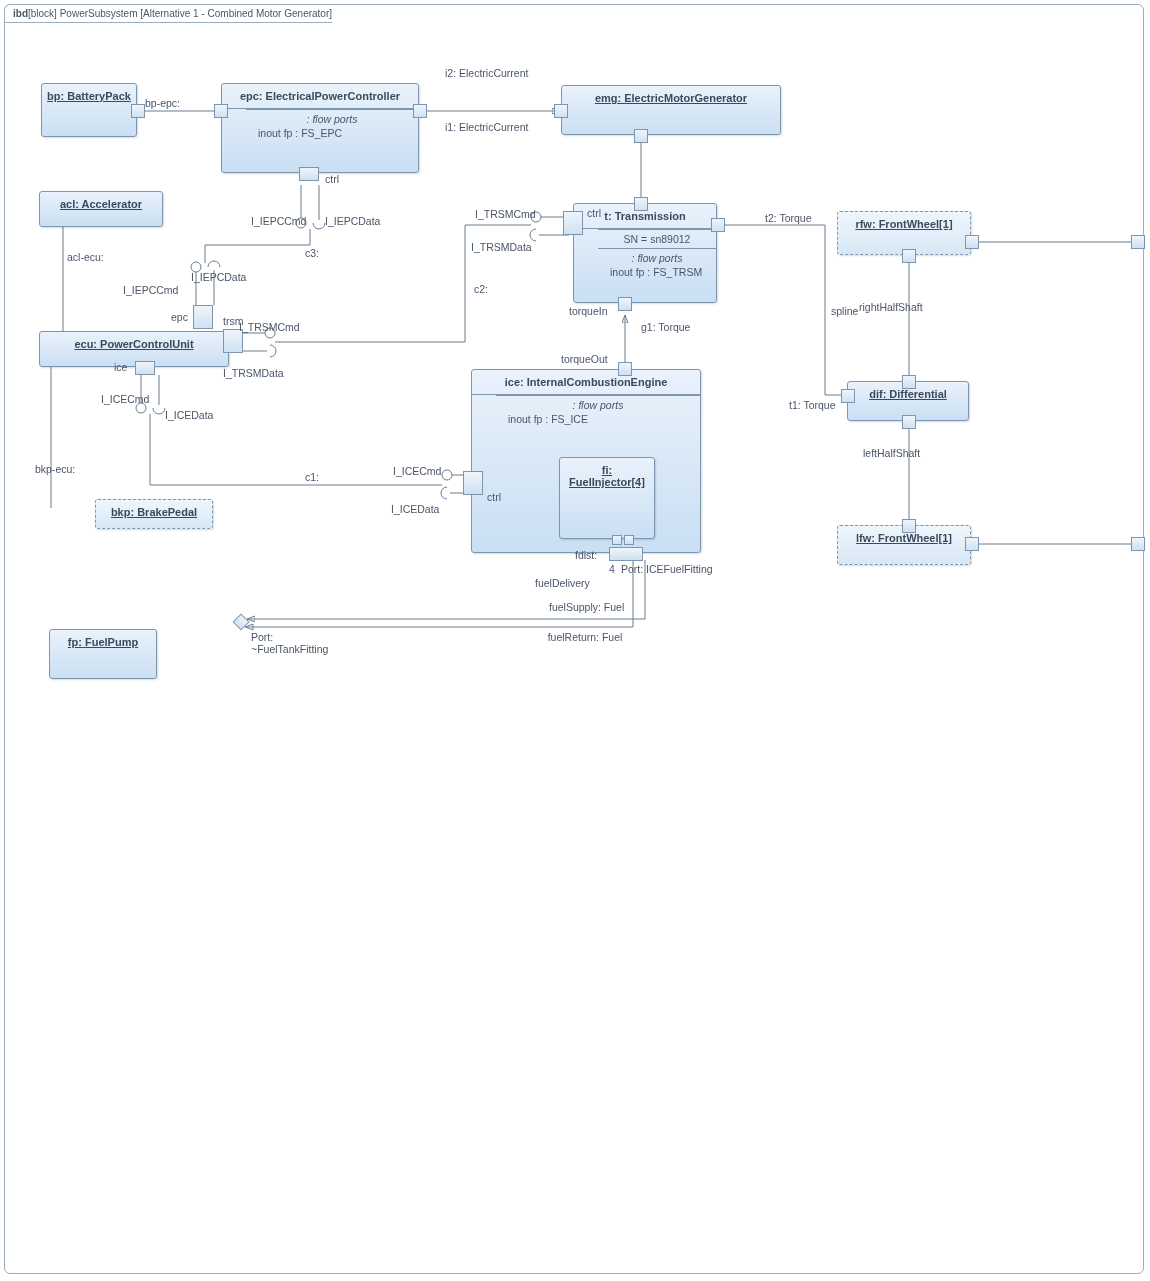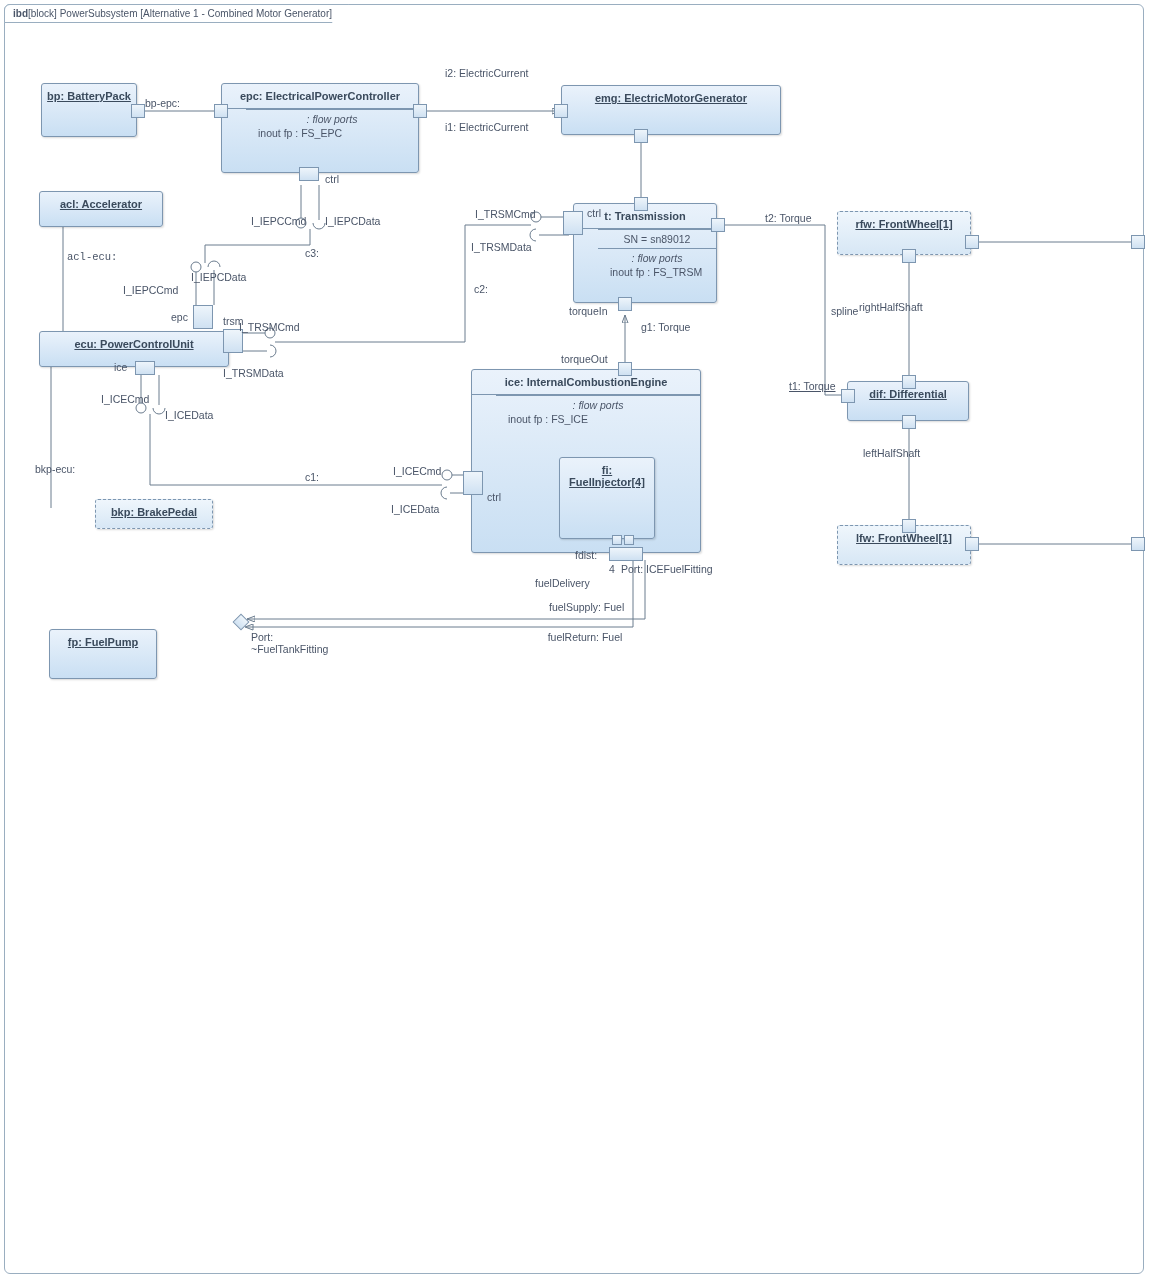--- a/index.html
+++ b/index.html
@@ -282,21 +282,21 @@
     <div class="title no-border">lfw: FrontWheel[1]</div>
   </div>
   <div class="port" style="left:897px; top:514px;"></div>
   <div class="port" style="left:960px; top:532px;"></div>
   <div class="port" style="left:1126px; top:532px;"></div>
 
   <div class="label" style="left:140px; top:92px;">bp-epc:</div>
   <div class="label" style="left:440px; top:62px;">i2: ElectricCurrent</div>
   <div class="label" style="left:440px; top:116px;">i1: ElectricCurrent</div>
 
-  <div class="label" style="left:62px; top:246px;font-family:Liberation Mono, monospace;">acl-ecu:</div>
+  <div class="label" style="left:62px; top:246px;">acl-ecu:</div>
   <div class="label" style="left:30px; top:458px;">bkp-ecu:</div>
 
   <div class="label" style="left:118px; top:279px;">I_IEPCCmd</div>
   <div class="label" style="left:186px; top:266px;">I_IEPCData</div>
   <div class="label" style="left:246px; top:210px;">I_IEPCCmd</div>
   <div class="label" style="left:320px; top:210px;">I_IEPCData</div>
   <div class="label" style="left:300px; top:242px;">c3:</div>
 
   <div class="label" style="left:234px; top:316px;">I_TRSMCmd</div>
   <div class="label" style="left:218px; top:362px;">I_TRSMData</div>
@@ -307,21 +307,21 @@
   <div class="label" style="left:96px; top:388px;">I_ICECmd</div>
   <div class="label" style="left:160px; top:404px;">I_ICEData</div>
   <div class="label" style="left:388px; top:460px;">I_ICECmd</div>
   <div class="label" style="left:386px; top:498px;">I_ICEData</div>
   <div class="label" style="left:300px; top:466px;">c1:</div>
 
   <div class="label" style="left:636px; top:316px;">g1: Torque</div>
 
   <div class="label" style="left:760px; top:207px;">t2: Torque</div>
   <div class="label" style="left:826px; top:300px;">spline</div>
-  <div class="label" style="left:784px; top:375px;text-decoration:underline;">t1: Torque</div>
+  <div class="label" style="left:784px; top:394px;">t1: Torque</div>
   <div class="label" style="left:854px; top:296px;">rightHalfShaft</div>
   <div class="label" style="left:858px; top:442px;">leftHalfShaft</div>
 
   <div class="label" style="left:530px; top:572px;">fuelDelivery</div>
   <div class="label" style="left:544px; top:596px;">fuelSupply: Fuel</div>
   <div class="label center" style="left:540px; top:626px; width:80px; white-space:normal;">fuelReturn: Fuel</div>
 
 </div>
 
 </body></html>

